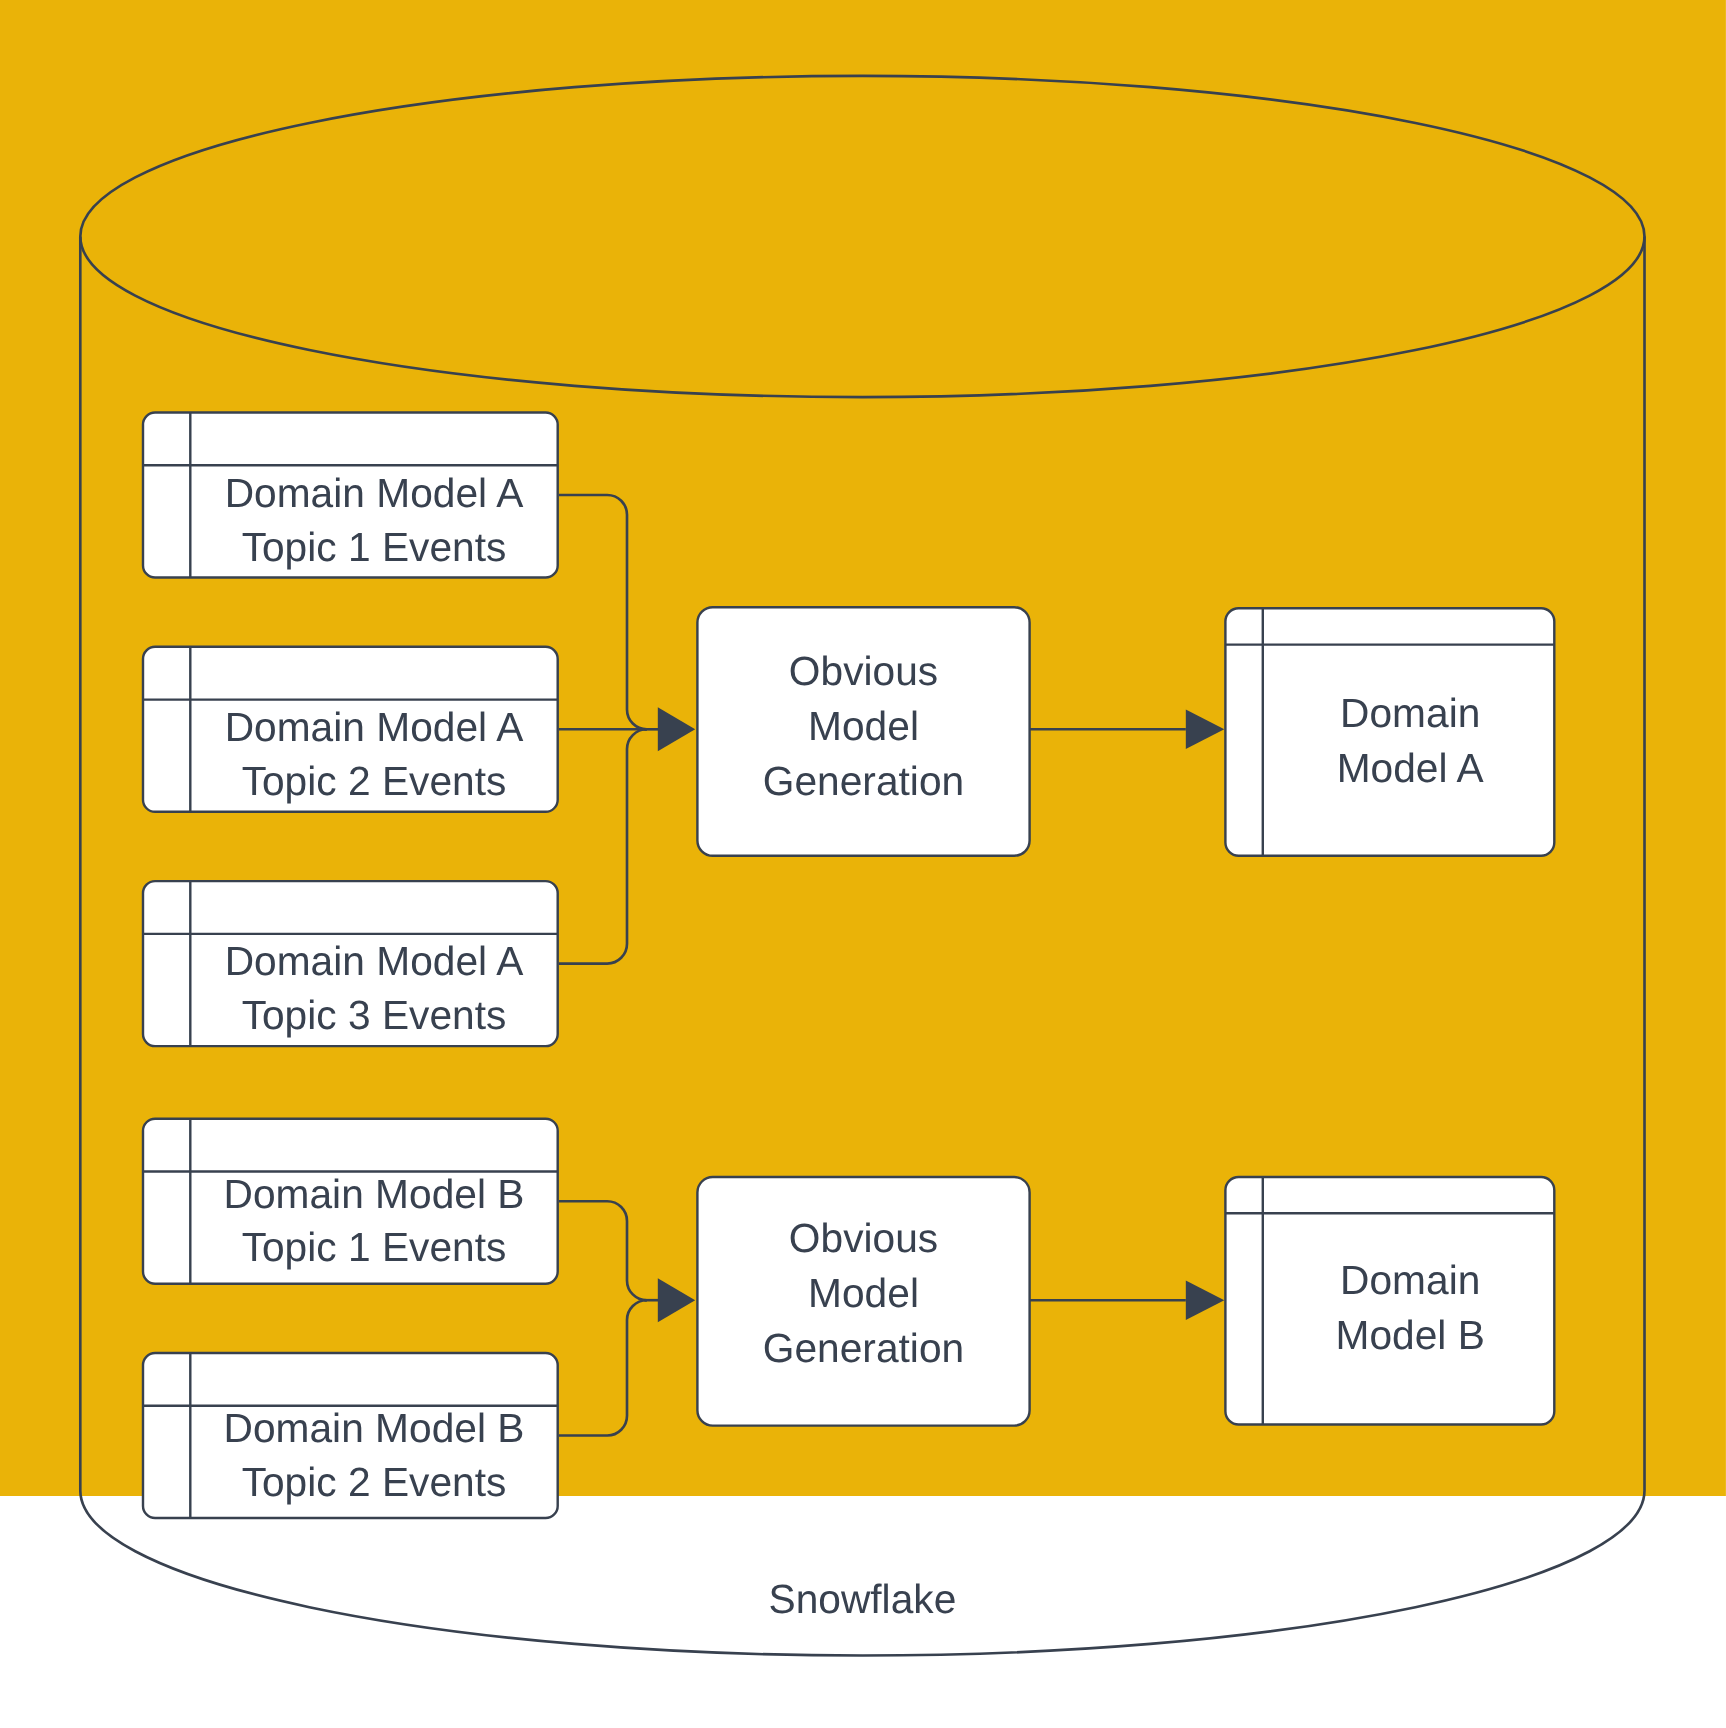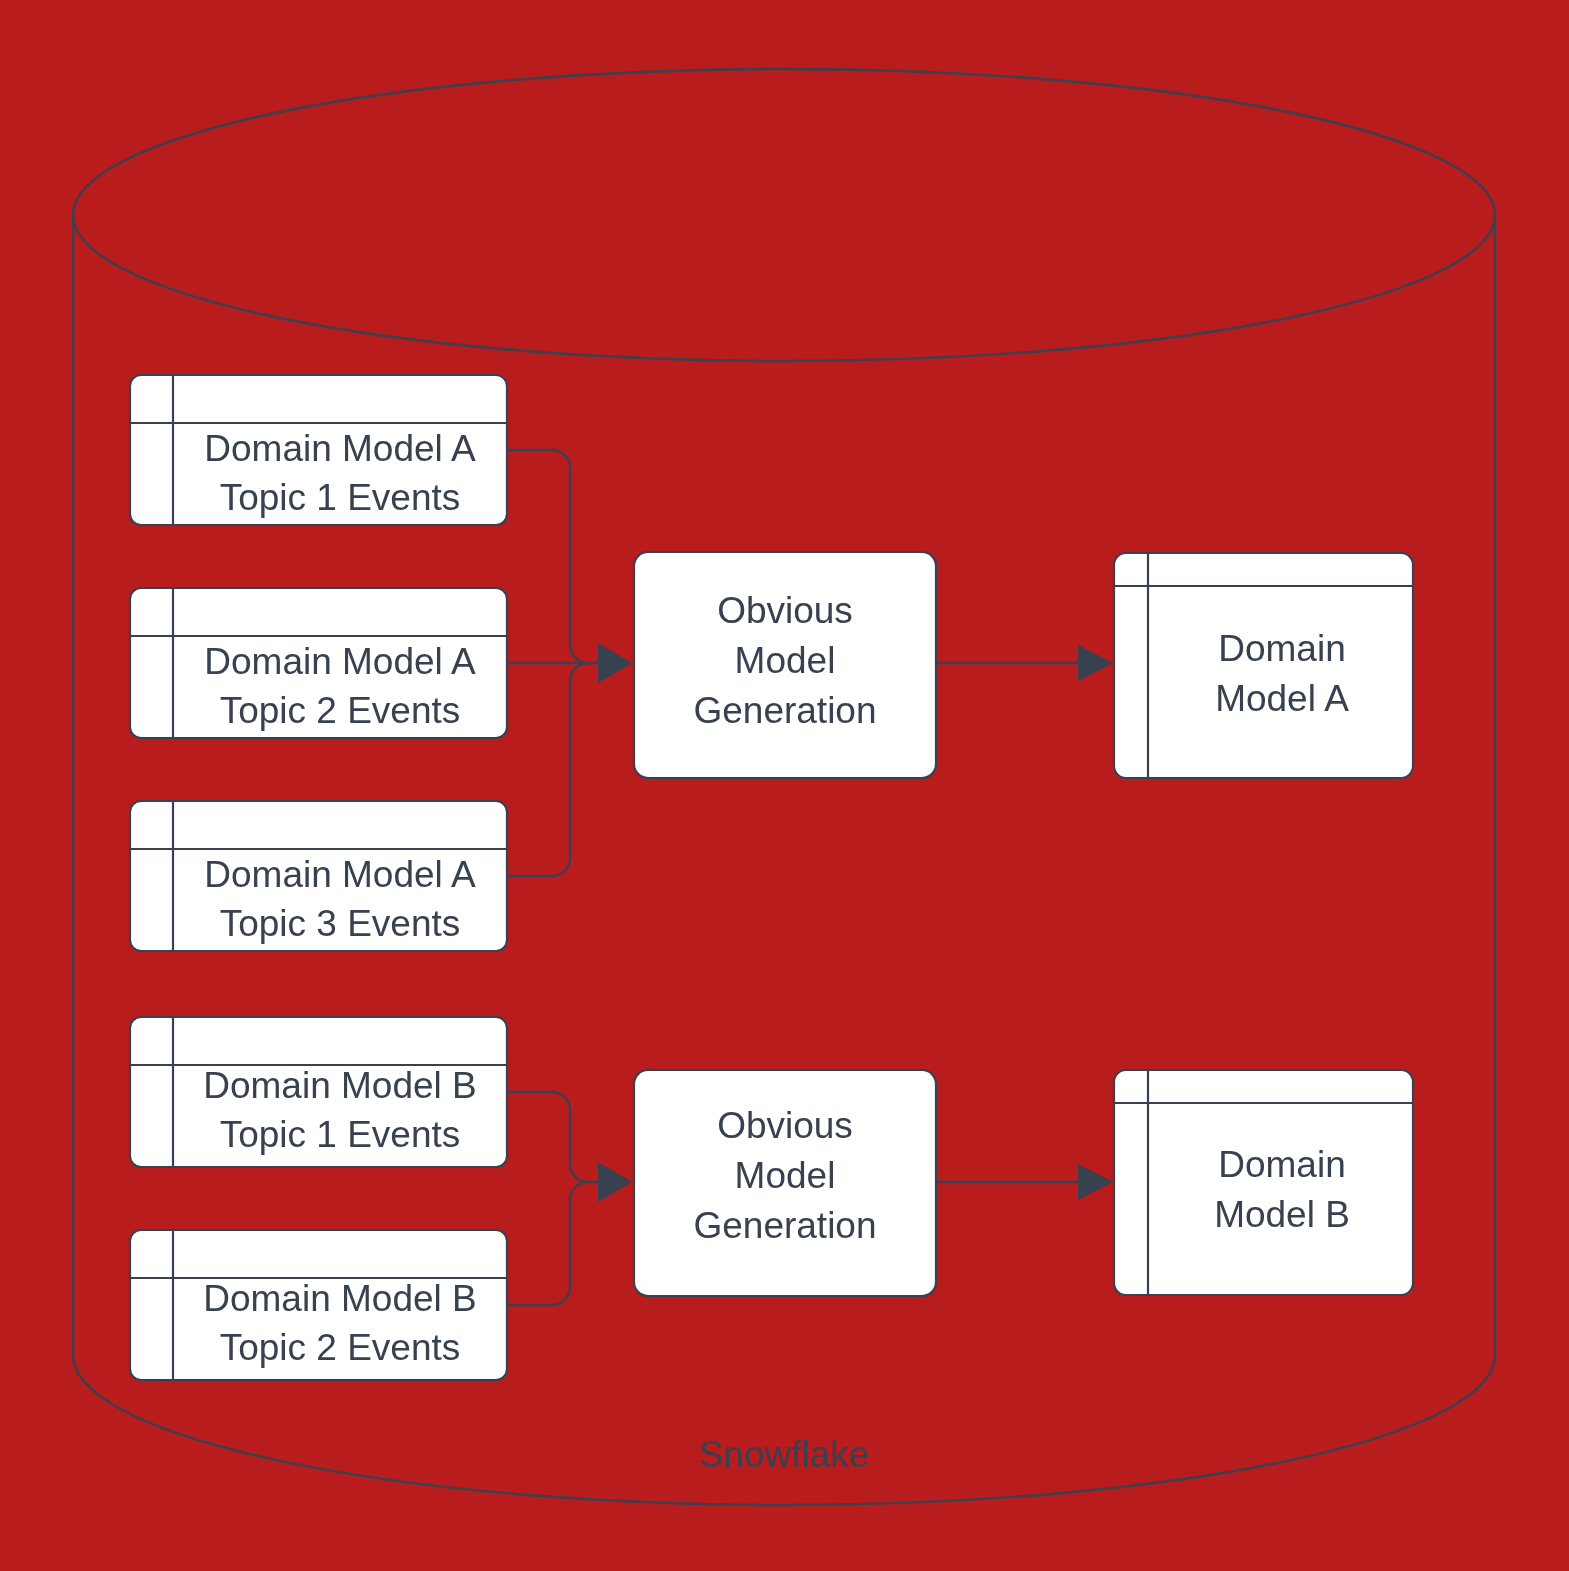--- a/index.html
+++ b/index.html
@@ -9,22 +9,22 @@
   }
   body {
     width: 1569px;
     height: 1571px;
     font-family: "Liberation Sans", sans-serif;
     overflow: hidden;
   }
   #diagram-root {
     position: relative;
     width: 1569px;
-    height: 1571px;
-    background: #b91c1c;
+    height: 1360px;
+    background: #eab308;
   }
   svg.canvas {
     position: absolute;
     top: 0;
     left: 0;
     width: 1569px;
     height: 1571px;
     display: block;
   }
   .shape-stroke {

